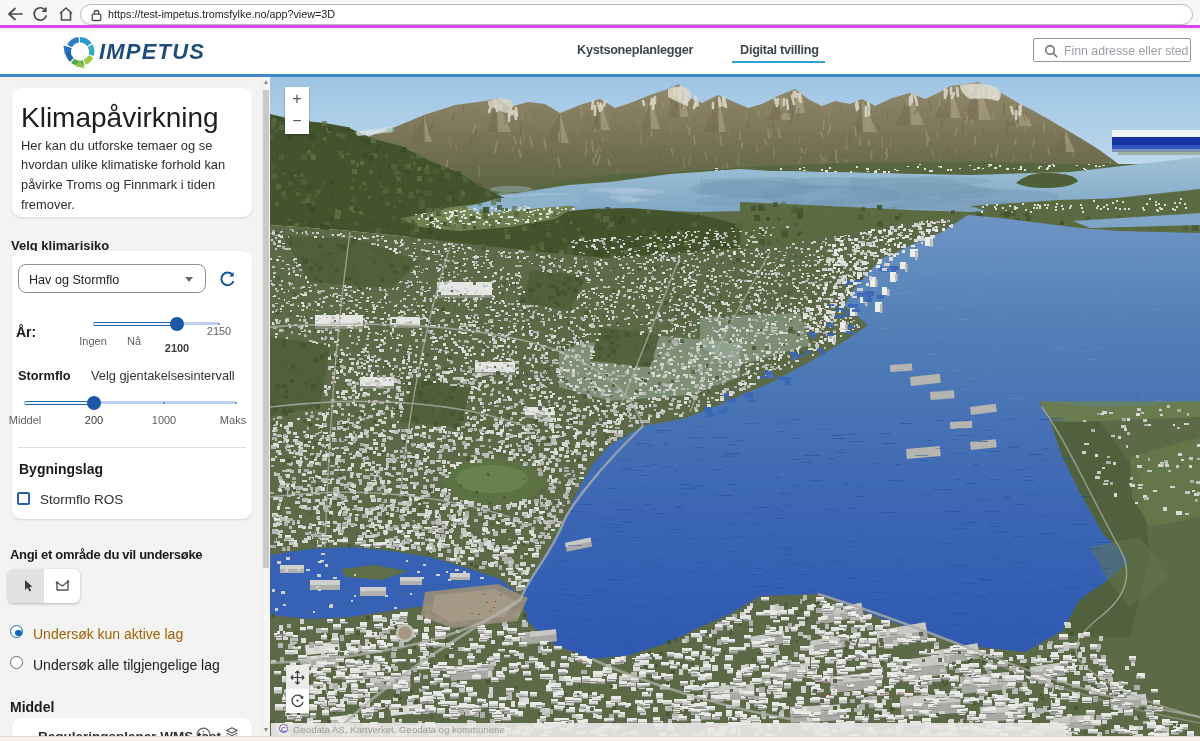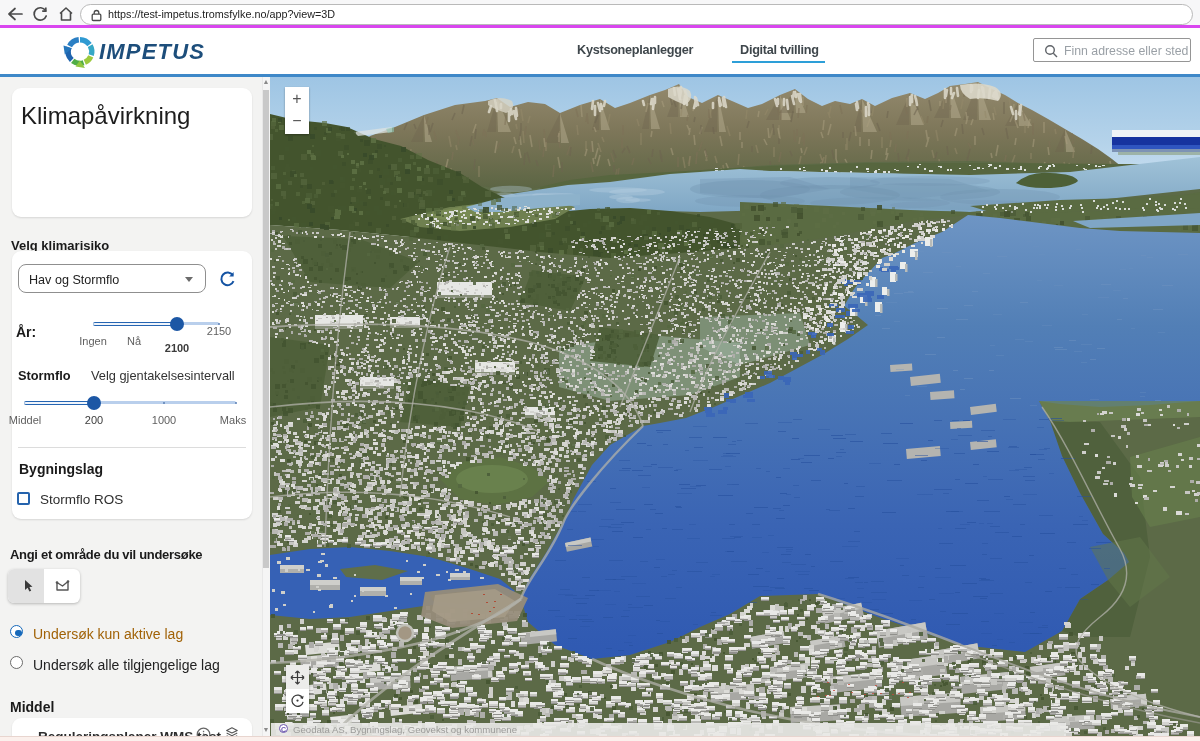--- a/index.html
+++ b/index.html
@@ -6,21 +6,21 @@
 .pill{position:absolute;left:80px;top:3.5px;width:1113px;height:21px;background:#fff;border:1px solid #b9b9b9;border-radius:11px;display:flex;align-items:center}
 .url{font-size:10.8px;color:#222;margin-left:27px;white-space:nowrap}
 .header{position:absolute;left:0;top:28px;width:1200px;height:45.5px;background:#fff}
 .blueline{position:absolute;left:0;top:73.5px;width:1200px;height:3px;background:#3e88c8}
 .nav{position:absolute;top:42px;font-size:13.5px;font-weight:bold;color:#3f474c;letter-spacing:-.3px;transform:scaleX(.94);transform-origin:left}
 .navu{position:absolute;left:732px;top:60.5px;width:93px;height:2.5px;background:#2d9fd8}
 .search{position:absolute;left:1033px;top:38px;width:158px;height:24px;border:1px solid #959595;border-radius:2px;background:#fff}
 .search span{position:absolute;left:30px;top:5px;font-size:12.3px;color:#9aa0a6;white-space:nowrap}
 .sidebar{position:absolute;left:0;top:76.5px;width:262px;height:659.5px;background:#f3f3f2;overflow:hidden}
 .card{position:absolute;background:#fff;border-radius:9px;box-shadow:0 1px 2px rgba(0,0,0,.12)}
-.h1{font-size:24px;color:#1d1d1d;font-weight:400}
+.h1{font-size:28px;color:#1d1d1d;font-weight:400}
 .para{font-size:12.9px;color:#2e2e2e;line-height:19.9px}
 .lbl{font-weight:bold;font-size:13px;color:#1a1a1a}
 .dropdown{position:absolute;left:18px;top:187.5px;width:188px;height:29px;border:1.2px solid #8f8f8f;border-radius:8px;background:#fff}
 .dropdown span{position:absolute;left:10px;top:7.5px;font-size:12.6px;color:#222}
 .caret{position:absolute;right:12px;top:12px;width:0;height:0;border-left:4.5px solid transparent;border-right:4.5px solid transparent;border-top:5.5px solid #6b6b6b}
 .slab{font-size:11px;color:#5f5f5f;position:absolute;transform:translateX(-50%)}
 .scroll{position:absolute;left:262px;top:76.5px;width:8px;height:659.5px;background:#f5f5f5;border-left:1px solid #e8e8e8}
 .sarr{position:absolute;left:262px;width:8px;height:10px;color:#8a8a8a;font-size:7px;text-align:center;line-height:10px}
 .bstrip{position:absolute;left:0;top:736px;width:1200px;height:5px;background:#fbf0ec;border-top:1px solid #e8d5cf}
 .mapwrap{position:absolute;left:270px;top:76.5px;width:930px;height:659.5px;overflow:hidden}
@@ -400,24 +400,25 @@
 <svg style="position:absolute;left:290px;top:670px;" width="15" height="15" viewBox="0 0 16 16">
     <path d="M8 1 L8 15 M1 8 L15 8 M8 1 L5.7 3.3 M8 1 L10.3 3.3 M8 15 L5.7 12.7 M8 15 L10.3 12.7 M1 8 L3.3 5.7 M1 8 L3.3 10.3 M15 8 L12.7 5.7 M15 8 L12.7 10.3" stroke="#3a3a3a" stroke-width="1.3" fill="none"></path>
   </svg>
 <svg style="position:absolute;left:290px;top:693px;" width="15" height="15" viewBox="0 0 16 16">
     <path d="M13.5 5.5 A6 6 0 1 0 14 9.5" stroke="#3a3a3a" stroke-width="1.3" fill="none"></path>
     <path d="M14.5 3 L13.8 6.5 L10.5 5.2 Z" fill="#3a3a3a"></path>
     <circle cx="8" cy="8" r="1.2" fill="#3a3a3a"></circle>
   </svg>
 <div style="position:absolute;left:271px;top:722.5px;width:795px;height:13px;background:rgba(232,232,230,.92)"></div>
 <div style="position:absolute;left:279px;top:724px;width:9px;height:9px;border-radius:50%;border:1.3px solid #6a55ad;color:#6a55ad;font-size:7px;text-align:center;line-height:9px;background:#fff;font-weight:bold">C</div>
-<div style="position:absolute;left:293px;top:724px;font-size:9.6px;color:#9c9c9a">Geodata AS, Bygningslag, Geovekst og kommunene</div>
+<div style="position:absolute;left:293px;top:724px;font-size:9.6px;color:#9c9c9a">Geodata AS, Kartverket, Geodata og kommunene</div>
 <div class="sidebar">
     <div class="card" style="left:12px;top:11px;width:240px;height:129px"></div>
     <div style="position:absolute;left:21px;top:25px" class="h1">Klimapåvirkning</div>
+    <div style="position:absolute;left:21px;top:59px;width:228px" class="para">Her kan du utforske temaer og se<br>hvordan ulike klimatiske forhold kan<br>påvirke Troms og Finnmark i tiden<br>fremover.</div>
     <div class="lbl" style="position:absolute;left:11px;top:161px">Velg klimarisiko</div>
     <div class="card" style="left:12px;top:174px;width:240px;height:268px"></div>
     <div class="dropdown">
       <span>Hav og Stormflo</span>
       <div class="caret"></div>
     </div>
     <svg style="position:absolute;left:218px;top:193px;" width="18" height="18" viewBox="0 0 18 18">
       <path d="M14.8 5.2 A6.3 6.3 0 1 0 15.5 11.2" stroke="#1453a3" stroke-width="2" fill="none"></path>
       <path d="M15.6 2 L15.6 6.4 L11.2 6.4 Z" fill="#1453a3"></path>
     </svg>

